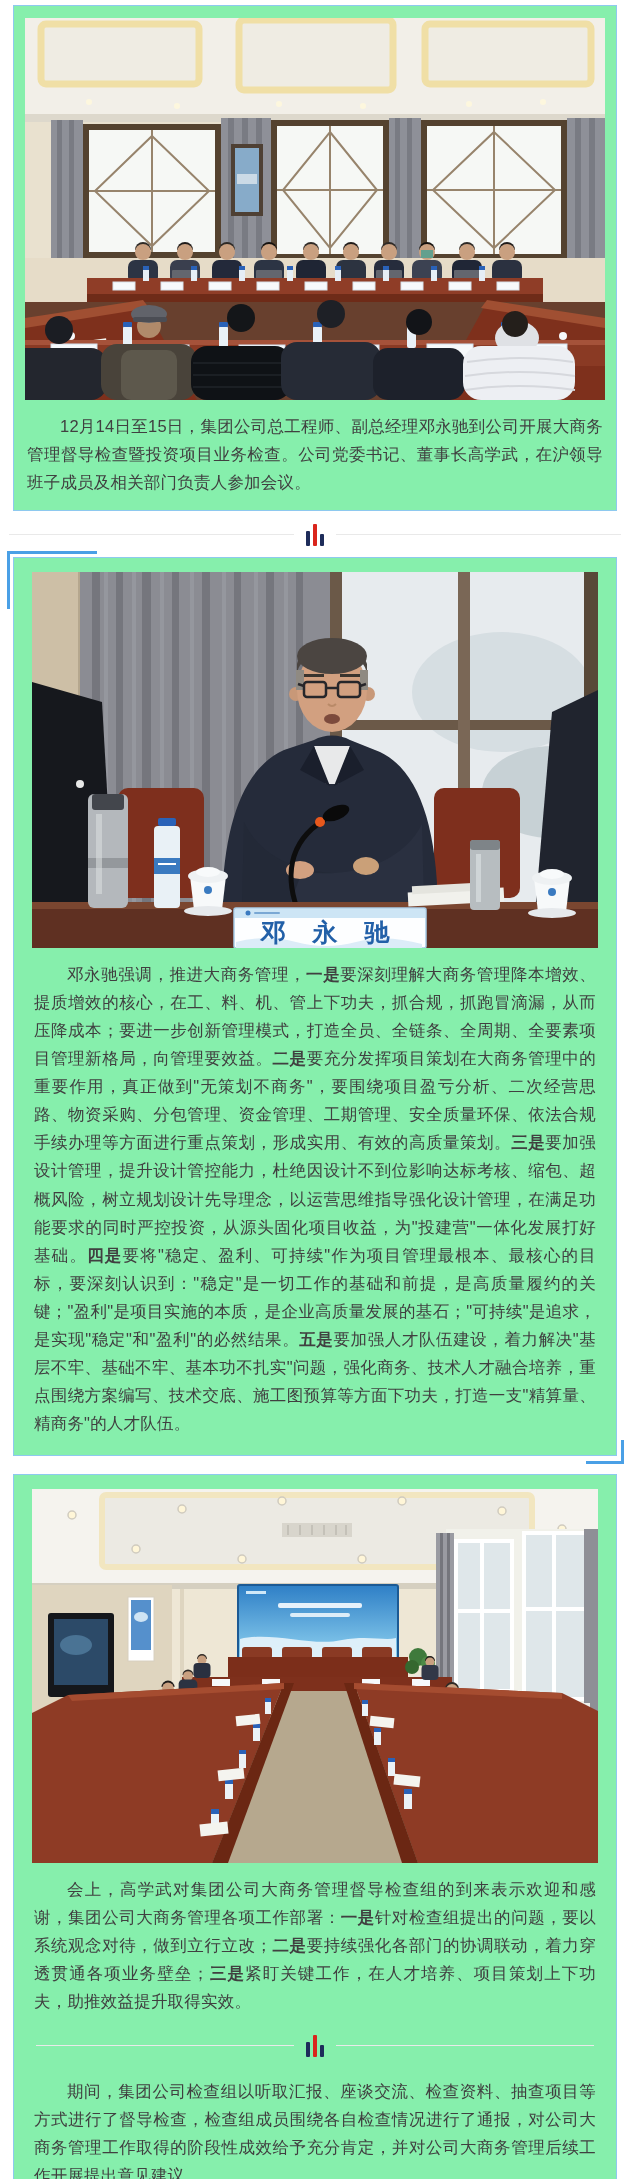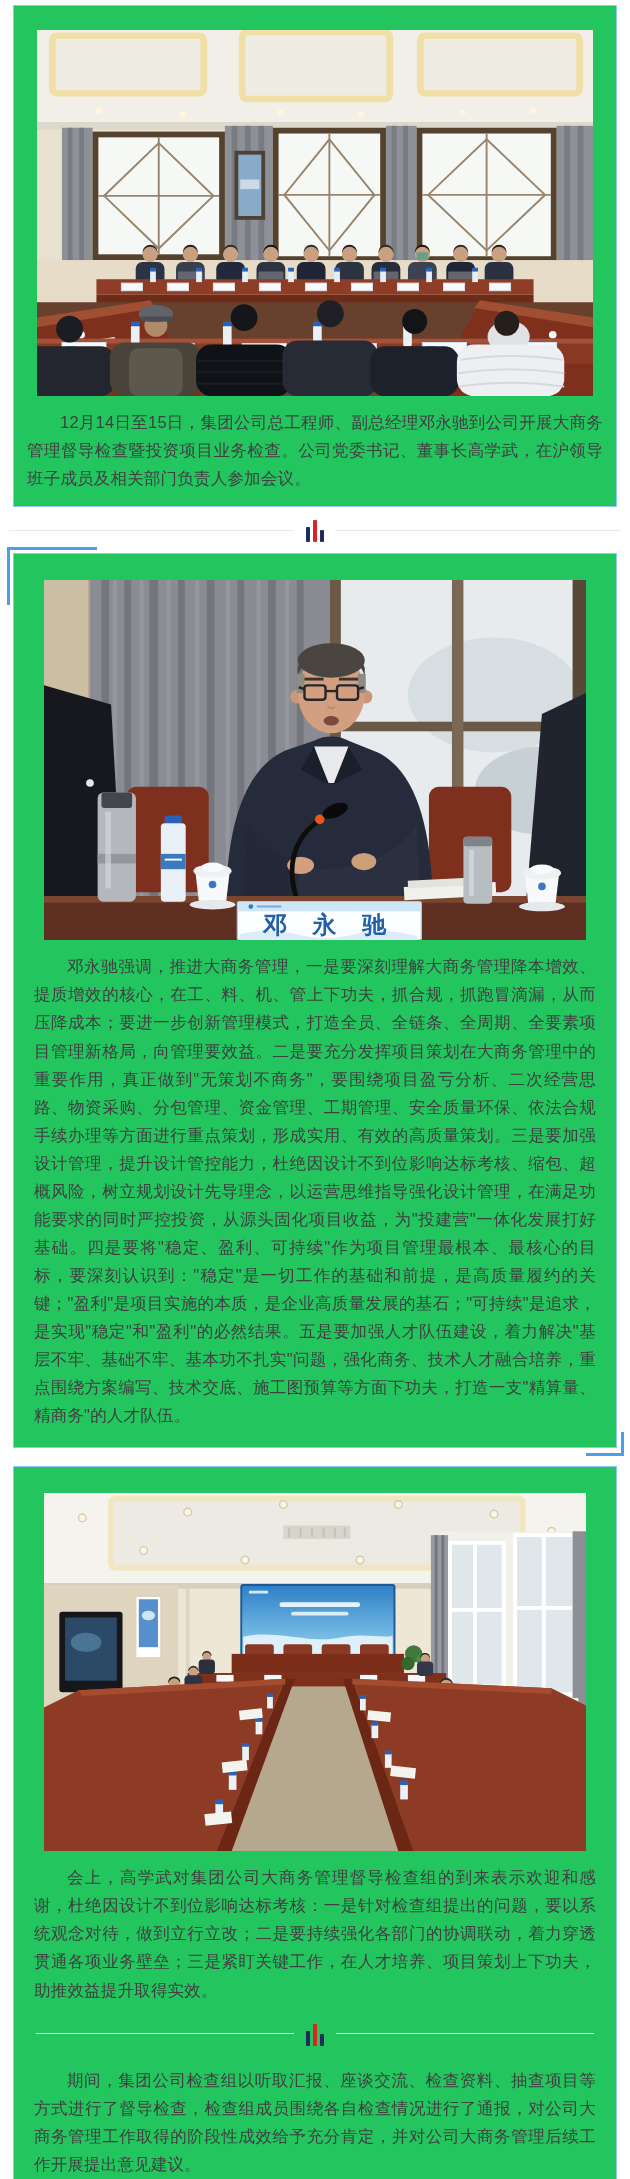--- a/index.html
+++ b/index.html
@@ -4,28 +4,28 @@
 <style>
   :root{
     --card_border:#8ec9ef; --bracket:#4aa0e6; --text:#404040;
     --divider_line:#e9e9e9; --bar_navy:#1e2c5a; --bar_red:#da251c;
     --dots_line:#88bfe8; --dot:#4a94d8; --plate_text:#2260a8; --page_bg:#ffffff;
   }
   *{box-sizing:border-box}
   html,body{margin:0;padding:0}
   body{width:630px;background:var(--page_bg,#fff);font-family:"Liberation Sans","DejaVu Sans",sans-serif;color:var(--text,#404040)}
   .page{width:630px;padding-top:5px;padding-bottom:10px;background:var(--page_bg,#fff)}
-  .card{position:relative;margin:0 13px;border:1px solid var(--card_border,#8ec9ef);background:#22c55e}
+  .card{position:relative;margin:0 13px;border:1px solid var(--card_border,#8ec9ef);background:#86efac}
   .card-intro{padding:12px 11px 4px}
   .card-remarks{padding:14px 18px 8px}
   .card-response{padding:14px 18px 6px;margin-top:18px}
-  figure{margin:12px;display:block}
+  figure{margin:0;display:block}
   figure svg{display:block;width:100%;height:auto}
   .para{font-size:16.5px;line-height:1.7;text-align:justify;text-indent:2em;margin:12px 2px 10px;color:var(--text,#404040);letter-spacing:.2px}
-  .para strong{font-weight:400}
+  .para strong{font-weight:700}
   .divider{display:flex;align-items:center;height:46px;margin:0 9px}
   .divider .line{flex:1;height:1px;background:var(--divider_line,#e9e9e9)}
   .divider.inner{margin:2px 4px;height:40px}
   .bars{display:flex;align-items:flex-end;gap:3px;margin:0 12px;height:24px}
   .bars i{display:block;width:4px;border-radius:1px}
   .bars .b1{height:15px;background:var(--bar_navy,#1e2c5a)}
   .bars .b2{height:22px;background:var(--bar_red,#da251c)}
   .bars .b3{height:12px;background:var(--bar_navy,#1e2c5a)}
   .bracket{position:absolute;pointer-events:none}
   .bracket.tl{top:-7px;left:-7px;width:90px;height:58px;border-top:3px solid var(--bracket,#4aa0e6);border-left:3px solid var(--bracket,#4aa0e6)}
@@ -612,21 +612,21 @@
           </g>
         <g fill="#f4f4ef">
             <rect x="204" y="226" width="24" height="10" transform="rotate(-6 216 231)"></rect>
             <rect x="186" y="280" width="26" height="11" transform="rotate(-6 199 285)"></rect>
             <rect x="168" y="334" width="28" height="12" transform="rotate(-6 182 340)"></rect>
             <rect x="338" y="228" width="24" height="10" transform="rotate(6 350 233)"></rect>
             <rect x="362" y="286" width="26" height="11" transform="rotate(6 375 291)"></rect>
           </g>
       </svg>
     </figure>
-    <p class="para"><span>会上，高学武对集团公司大商务管理督导检查组的到来表示欢迎和感谢，杜绝因设计不到位影响达标考核：</span><strong>一是</strong><span>针对检查组提出的问题，要以系统观念对待，做到立行立改；</span><strong>二是</strong><span>要持续强化各部门的协调联动，着力穿透贯通各项业务壁垒；</span><strong>三是</strong><span>紧盯关键工作，在人才培养、项目策划上下功夫，助推效益提升取得实效。</span></p>
+    <p class="para"><span>会上，高学武对集团公司大商务管理督导检查组的到来表示欢迎和感谢，集团公司大商务管理各项工作部署：</span><strong>一是</strong><span>针对检查组提出的问题，要以系统观念对待，做到立行立改；</span><strong>二是</strong><span>要持续强化各部门的协调联动，着力穿透贯通各项业务壁垒；</span><strong>三是</strong><span>紧盯关键工作，在人才培养、项目策划上下功夫，助推效益提升取得实效。</span></p>
 
     <div class="divider inner">
       <span class="line"></span>
       <span class="bars">
           <i class="b1"></i>
           <i class="b2"></i>
           <i class="b3"></i>
         </span>
       <span class="line"></span>
     </div>

